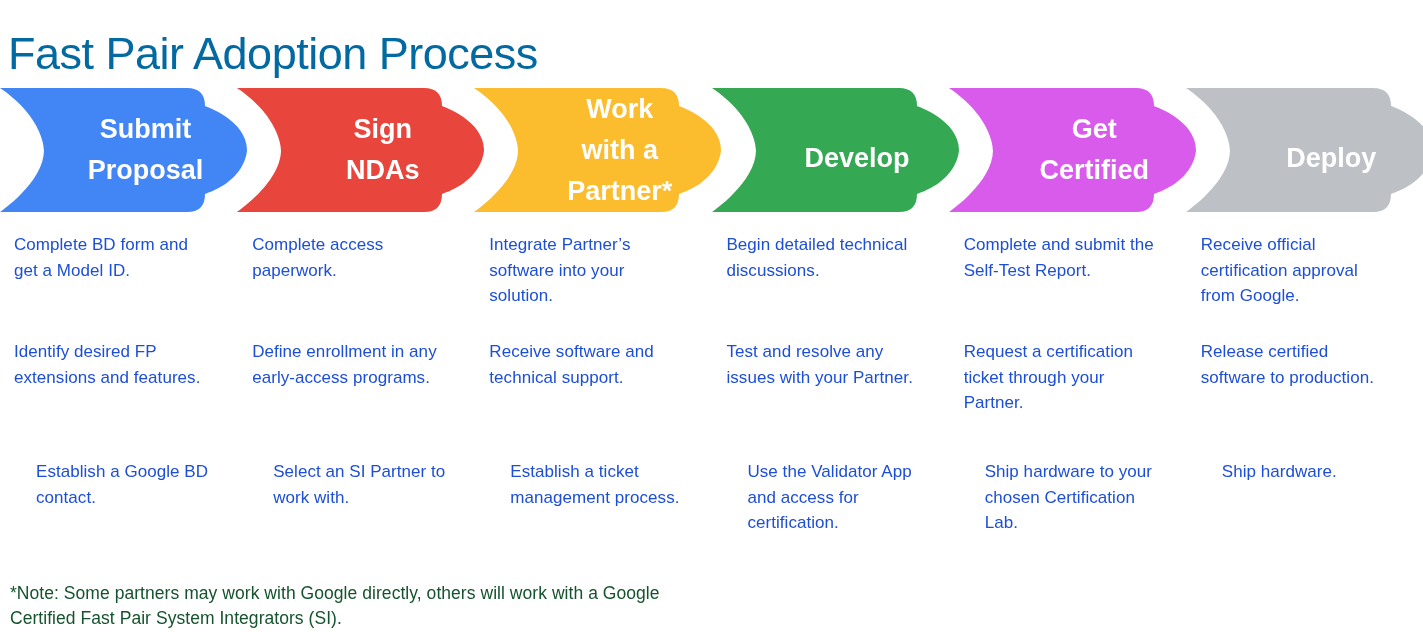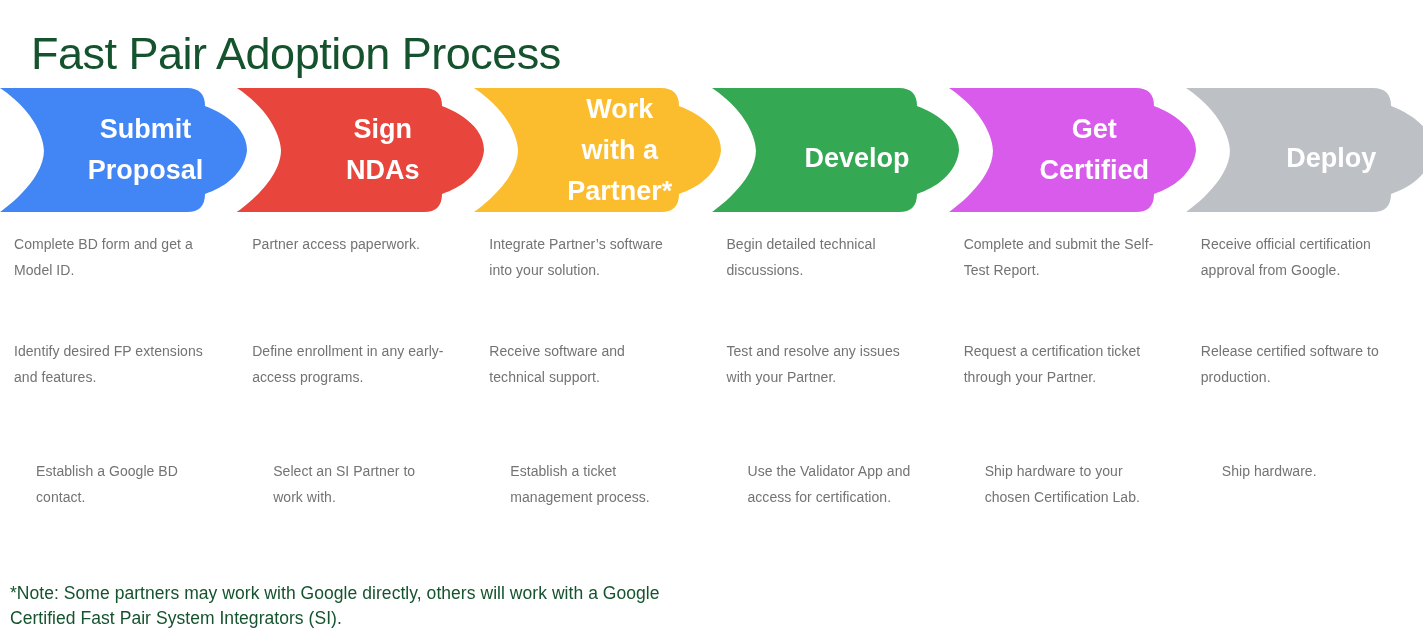--- a/index.html
+++ b/index.html
@@ -22,25 +22,24 @@
     background: #ffffff;
   }
 
   
   .page-title {
     position: absolute;
     left: 8px;
     top: -4px;
     font-size: 45px;
     font-weight: 400;
-    color: #14532d;
+    color: #0369a1;
     letter-spacing: -0.5px;
     line-height: 56px;
     white-space: nowrap;
-    margin-left: 23px;
   }
 
   
   .chevron-band {
     position: absolute;
     left: 0px;
     top: 88px;
     width: 1423px;
     height: 124px;
   }
@@ -89,23 +88,23 @@
     width: 1423px;
   }
   .detail-col {
     width: 237.17px;
     box-sizing: border-box;
     padding-right: 28px;
     padding-left: 15px;
   }
   .detail-col:first-child { padding-left: 14px; }
   .detail-text {
-    font-size: 14px;
+    font-size: 17px;
     line-height: 25.5px;
-    color: #737373;
+    color: #1d4ed8;
     font-weight: 400;
     letter-spacing: 0.05px;
   }
   .row-1 .detail-col { height: 107px; }
   .row-2 .detail-col { height: 120px; }
   .row-3 .detail-col { height: 104px; padding-left: 36px; }
 
   
   .footnote {
     position: absolute;
@@ -168,21 +167,21 @@
         <div class="chevron-label single">Deploy</div>
       </div>
     </div>
 
   <div class="detail-grid">
     <div class="detail-row row-1">
       <div class="detail-col">
           <div class="detail-text">Complete BD form and get a Model ID.</div>
         </div>
       <div class="detail-col">
-          <div class="detail-text">Partner access paperwork.</div>
+          <div class="detail-text">Complete access paperwork.</div>
         </div>
       <div class="detail-col">
           <div class="detail-text">Integrate Partner’s software into your solution.</div>
         </div>
       <div class="detail-col">
           <div class="detail-text">Begin detailed technical discussions.</div>
         </div>
       <div class="detail-col">
           <div class="detail-text">Complete and submit the Self-Test Report.</div>
         </div>

